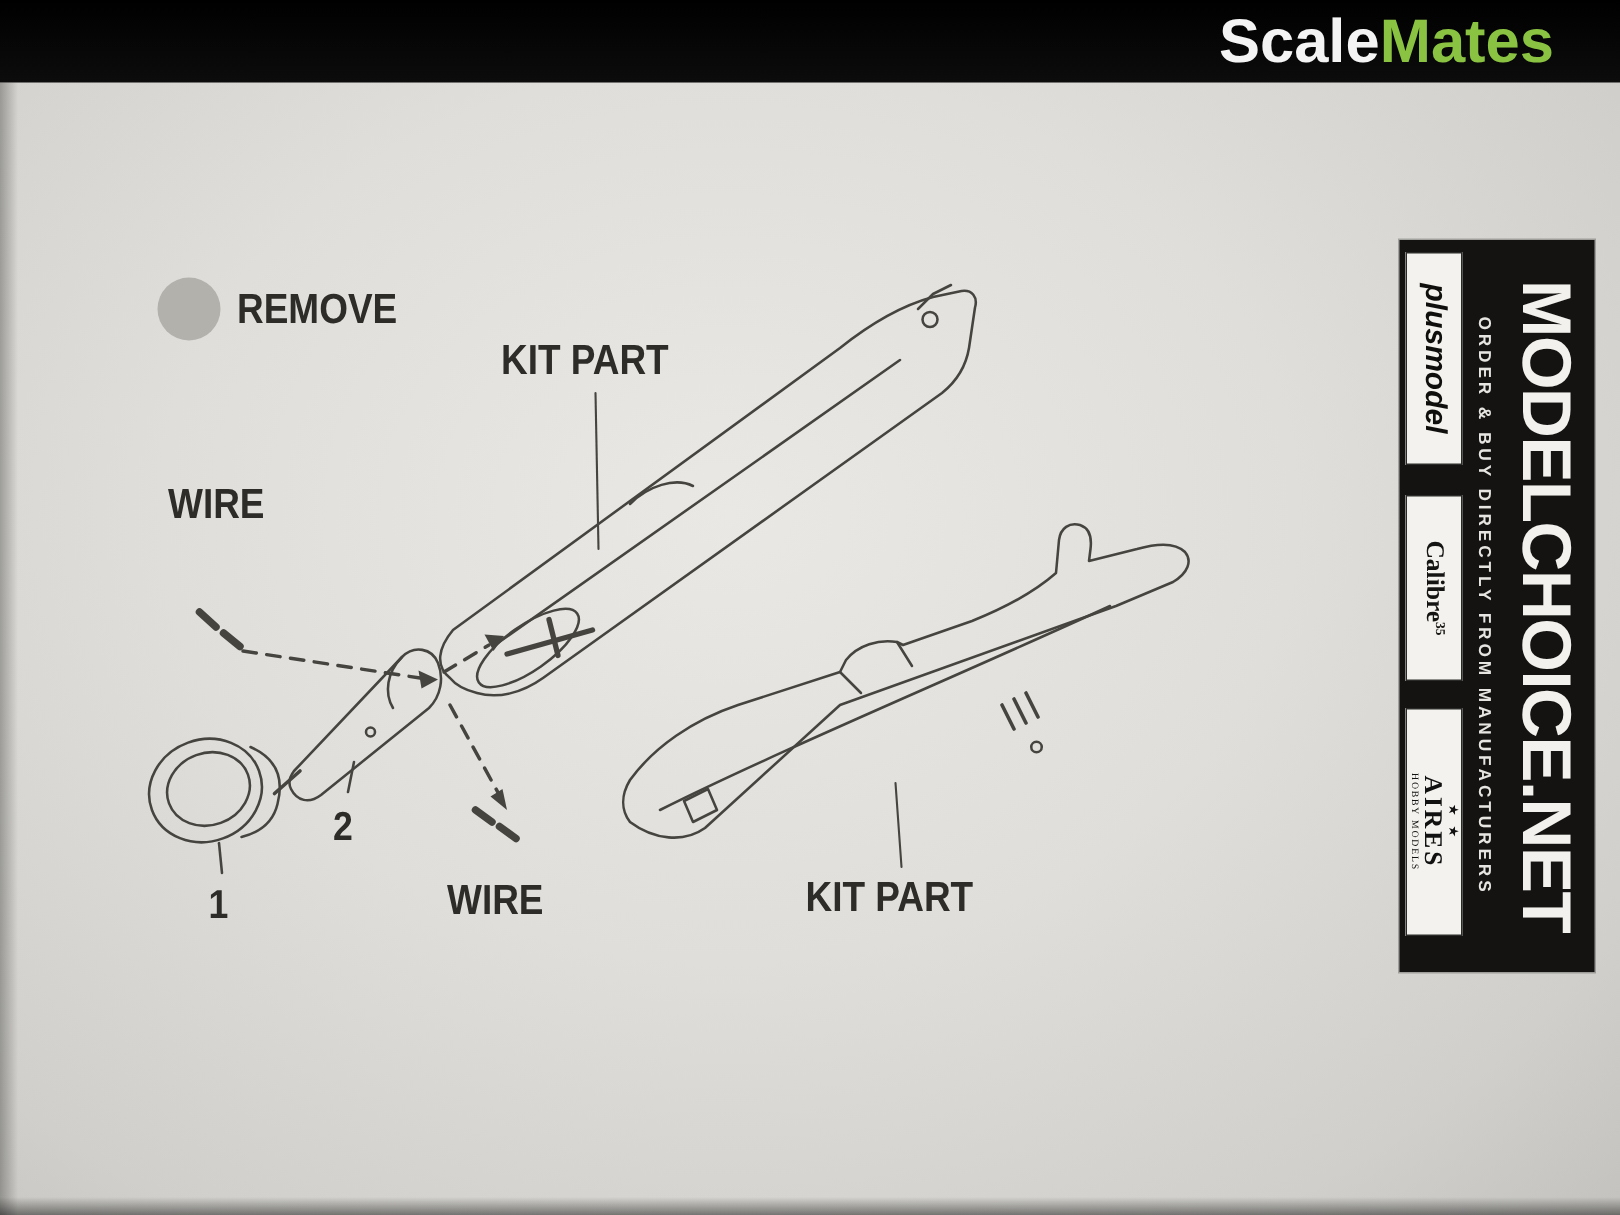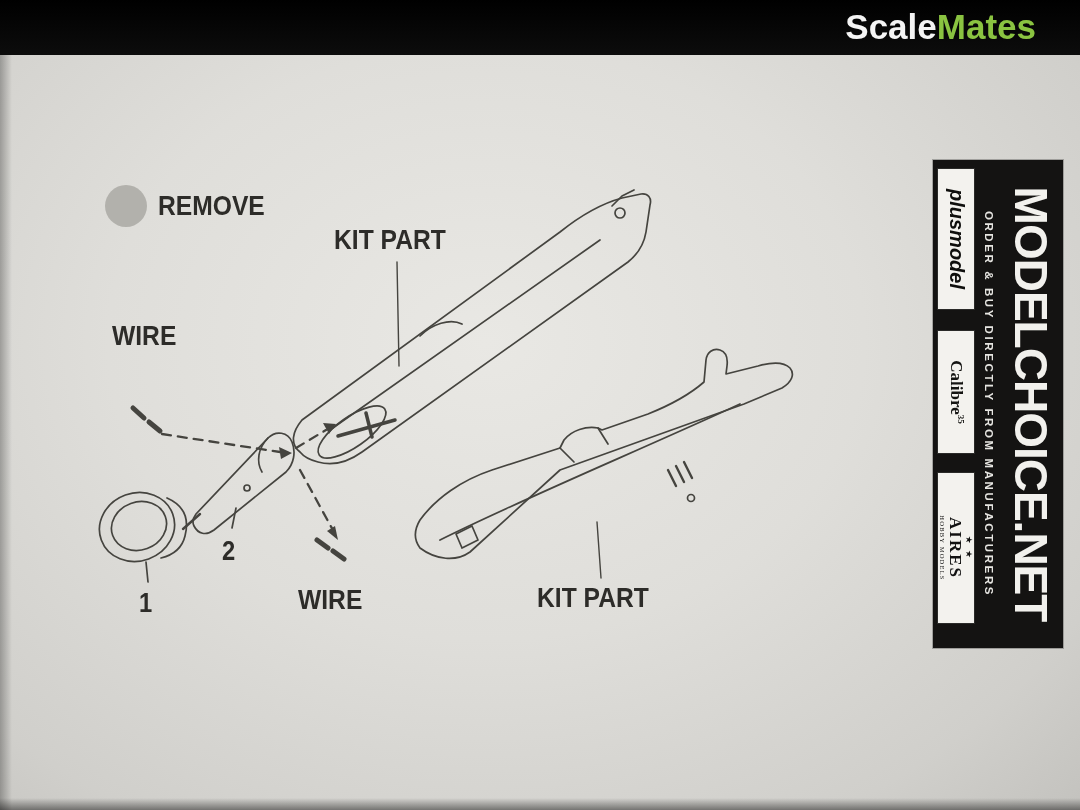--- a/index.html
+++ b/index.html
@@ -11,21 +11,21 @@
     font-family:"Liberation Sans",sans-serif;
   }
   
   .topbar{
     position:absolute;top:0;left:0;right:0;height:55px;
     background:linear-gradient(#000, #0c0c0c);
     z-index:5;
   }
   .logo{
     position:absolute;right:44px;top:7px;
-    font-size:35px;font-weight:bold;letter-spacing:0px;
+    font-size:41px;font-weight:bold;letter-spacing:0px;
     line-height:40px;
   }
   .logo .l{color:#f4f4f4;}
   .logo .r{color:#8ac341;}
   
   .sheet{
     position:absolute;top:55px;left:0;right:0;bottom:0;
     background:radial-gradient(ellipse at 45% 38%, #e9e8e4 0%, #dfdeda 45%, #d0cfcb 82%, #c3c2be 100%);
   }
   .sheet::before{

